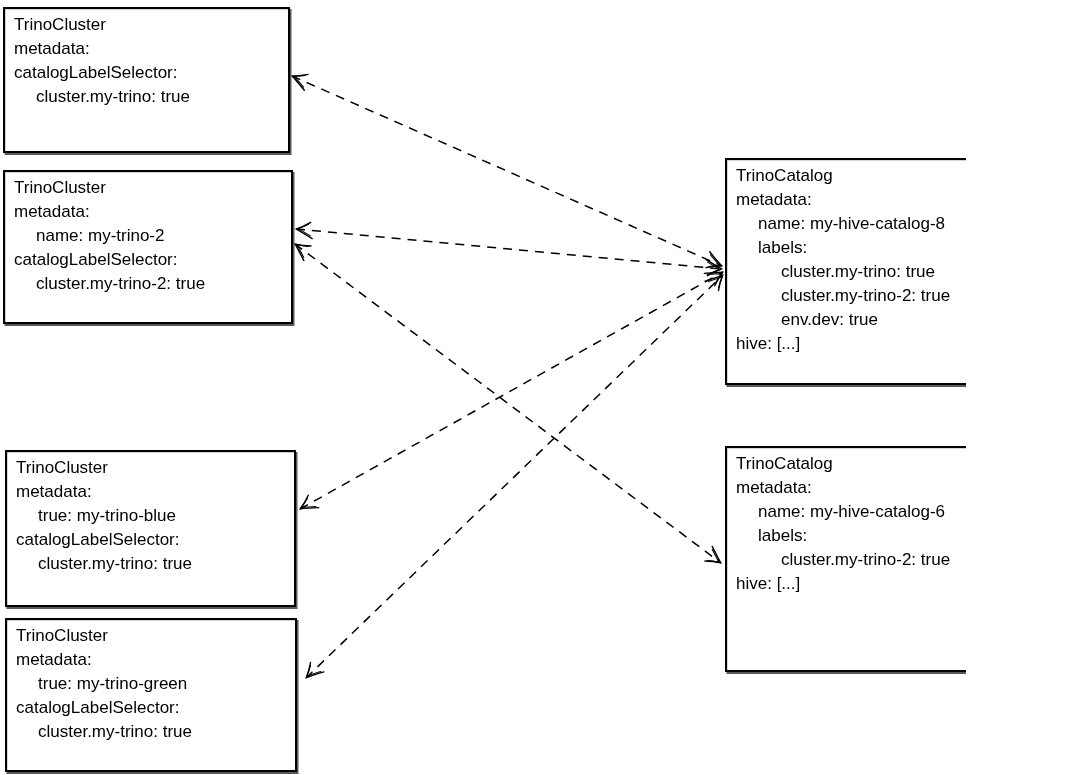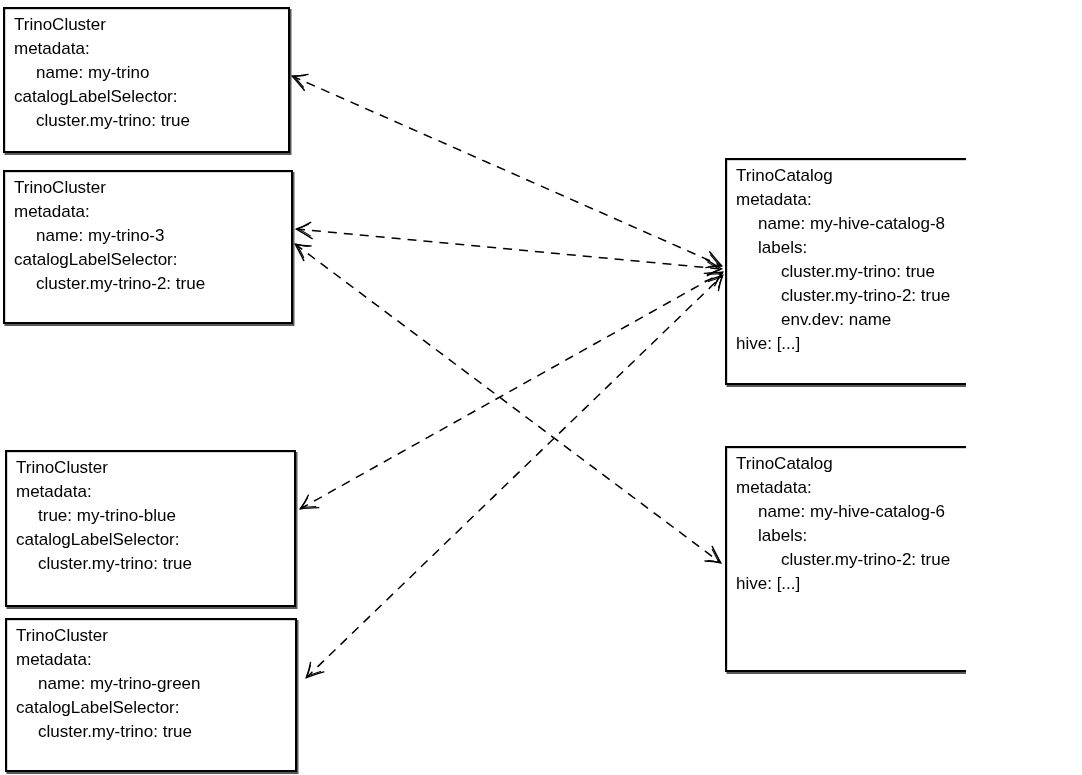--- a/index.html
+++ b/index.html
@@ -55,57 +55,56 @@
     <line class="edge" x1="292" y1="76" x2="722" y2="266" marker-start="url(#sketchArrow)" marker-end="url(#sketchArrow)"></line>
     <line class="edge" x1="296" y1="229" x2="722" y2="269" marker-start="url(#sketchArrow)" marker-end="url(#sketchArrow)"></line>
     <line class="edge" x1="300" y1="509" x2="723" y2="272" marker-start="url(#sketchArrow)" marker-end="url(#sketchArrow)"></line>
     <line class="edge" x1="306" y1="678" x2="723" y2="275" marker-start="url(#sketchArrow)" marker-end="url(#sketchArrow)"></line>
     <line class="edge" x1="295" y1="244" x2="721" y2="563" marker-start="url(#sketchArrow)" marker-end="url(#sketchArrow)"></line>
   </svg>
 
   <div class="box" style="left:3px; top:7px; width:287px; height:146px;">
     <div class="line">TrinoCluster</div>
     <div class="line">metadata:</div>
-    <div class="line ind1">name: my-trino</div>
     <div class="line">catalogLabelSelector:</div>
     <div class="line ind1">cluster.my-trino: true</div>
   </div>
 
   <div class="box" style="left:3px; top:170px; width:290px; height:154px;">
     <div class="line">TrinoCluster</div>
     <div class="line">metadata:</div>
-    <div class="line ind1">name: my-trino-3</div>
+    <div class="line ind1">name: my-trino-2</div>
     <div class="line">catalogLabelSelector:</div>
     <div class="line ind1">cluster.my-trino-2: true</div>
   </div>
 
   <div class="box" style="left:5px; top:450px; width:291px; height:157px;">
     <div class="line">TrinoCluster</div>
     <div class="line">metadata:</div>
     <div class="line ind1">true: my-trino-blue</div>
     <div class="line">catalogLabelSelector:</div>
     <div class="line ind1">cluster.my-trino: true</div>
   </div>
 
   <div class="box" style="left:5px; top:618px; width:292px; height:154px;">
     <div class="line">TrinoCluster</div>
     <div class="line">metadata:</div>
-    <div class="line ind1">name: my-trino-green</div>
+    <div class="line ind1">true: my-trino-green</div>
     <div class="line">catalogLabelSelector:</div>
     <div class="line ind1">cluster.my-trino: true</div>
   </div>
 
   <div class="box" style="left:725px; top:158px; width:353px; height:227px;">
     <div class="line">TrinoCatalog</div>
     <div class="line">metadata:</div>
     <div class="line ind1">name: my-hive-catalog-8</div>
     <div class="line ind1">labels:</div>
     <div class="line ind2">cluster.my-trino: true</div>
     <div class="line ind2">cluster.my-trino-2: true</div>
-    <div class="line ind2">env.dev: name</div>
+    <div class="line ind2">env.dev: true</div>
     <div class="line">hive: [...]</div>
   </div>
 
   <div class="box" style="left:725px; top:446px; width:352px; height:226px;">
     <div class="line">TrinoCatalog</div>
     <div class="line">metadata:</div>
     <div class="line ind1">name: my-hive-catalog-6</div>
     <div class="line ind1">labels:</div>
     <div class="line ind2">cluster.my-trino-2: true</div>
     <div class="line">hive: [...]</div>

